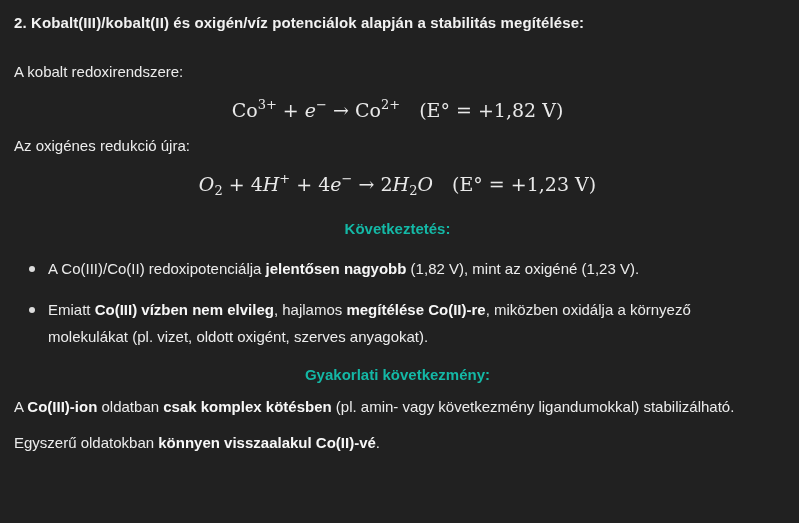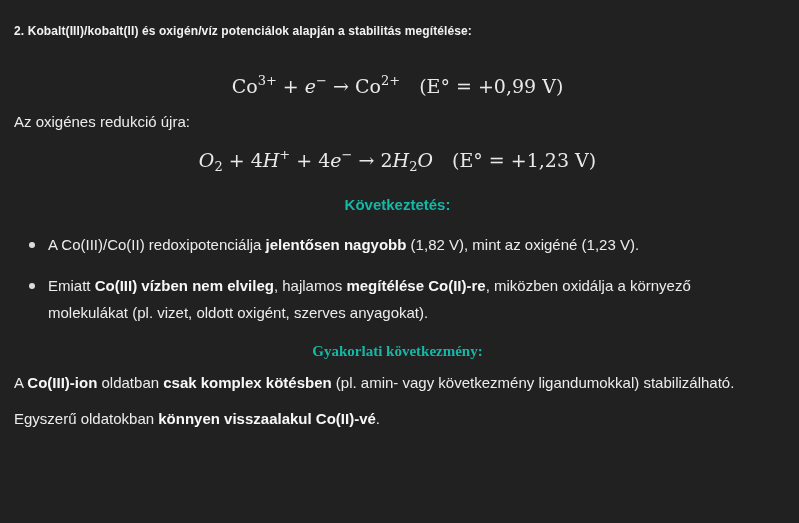--- a/index.html
+++ b/index.html
@@ -8,24 +8,24 @@
     width: 799px; height: 523px;
     background: #212121;
     color: #ececec;
     font-family: "Liberation Sans", "DejaVu Sans", sans-serif;
     font-size: 15px;
     overflow: hidden;
   }
   .content { padding: 12px 18px 0 14px; }
 
   .heading {
-    font-size: 12px;
+    font-size: 15px;
     font-weight: 700;
     color: #f2f2f2;
-    margin: 8px 0 29px 0;
+    margin: 0 0 29px 0;
     line-height: 22px;
     letter-spacing: 0.1px;
   }
   .body-line { margin: 0; line-height: 18px; }
   strong, .b { font-weight: 700; color: #f7f7f7; text-align: right; }
 
   .equation {
     font-family: "DejaVu Serif", "Liberation Serif", serif;
     font-size: 19px;
     color: #e9e9e9;
@@ -62,31 +62,32 @@
   }
   .bullet {
     position: absolute;
     left: 15px; top: 11px;
     width: 6px; height: 6px;
     border-radius: 50%;
     background: #dcdcdc;
     display: block;
   }
   .para { margin: 9px 0 0 0; line-height: 27px; }
-  .practical-label { margin-top: 16px; font-family: Liberation Serif, serif; }
+  .practical-label { margin-top: 16px; }
 </style>
 </head>
 <body>
 
 <div class="content">
 
   <h2 class="heading">2. Kobalt(III)/kobalt(II) és oxigén/víz potenciálok alapján a stabilitás megítélése:</h2>
 
+  <p class="body-line">A kobalt redoxirendszere:</p>
 
-  <div class="equation"><span>Co</span><sup>3+</sup><span> + </span><span class="it">e</span><sup>−</sup><span> → Co</span><sup>2+</sup><span> (E° = +0,99 V)</span></div>
+  <div class="equation"><span>Co</span><sup>3+</sup><span> + </span><span class="it">e</span><sup>−</sup><span> → Co</span><sup>2+</sup><span> (E° = +1,82 V)</span></div>
 
   <p class="body-line gap-27">Az oxigénes redukció újra:</p>
 
   <div class="equation"><span class="it">O</span><sub>2</sub><span> + 4</span><span class="it">H</span><sup>+</sup><span> + 4</span><span class="it">e</span><sup>−</sup><span> → 2</span><span class="it">H</span><sub>2</sub><span class="it">O</span><span> (E° = +1,23 V)</span></div>
 
   <p class="label-line">Következtetés:</p>
 
   <ul class="conclusions">
     <li>
       <span class="bullet"></span>

